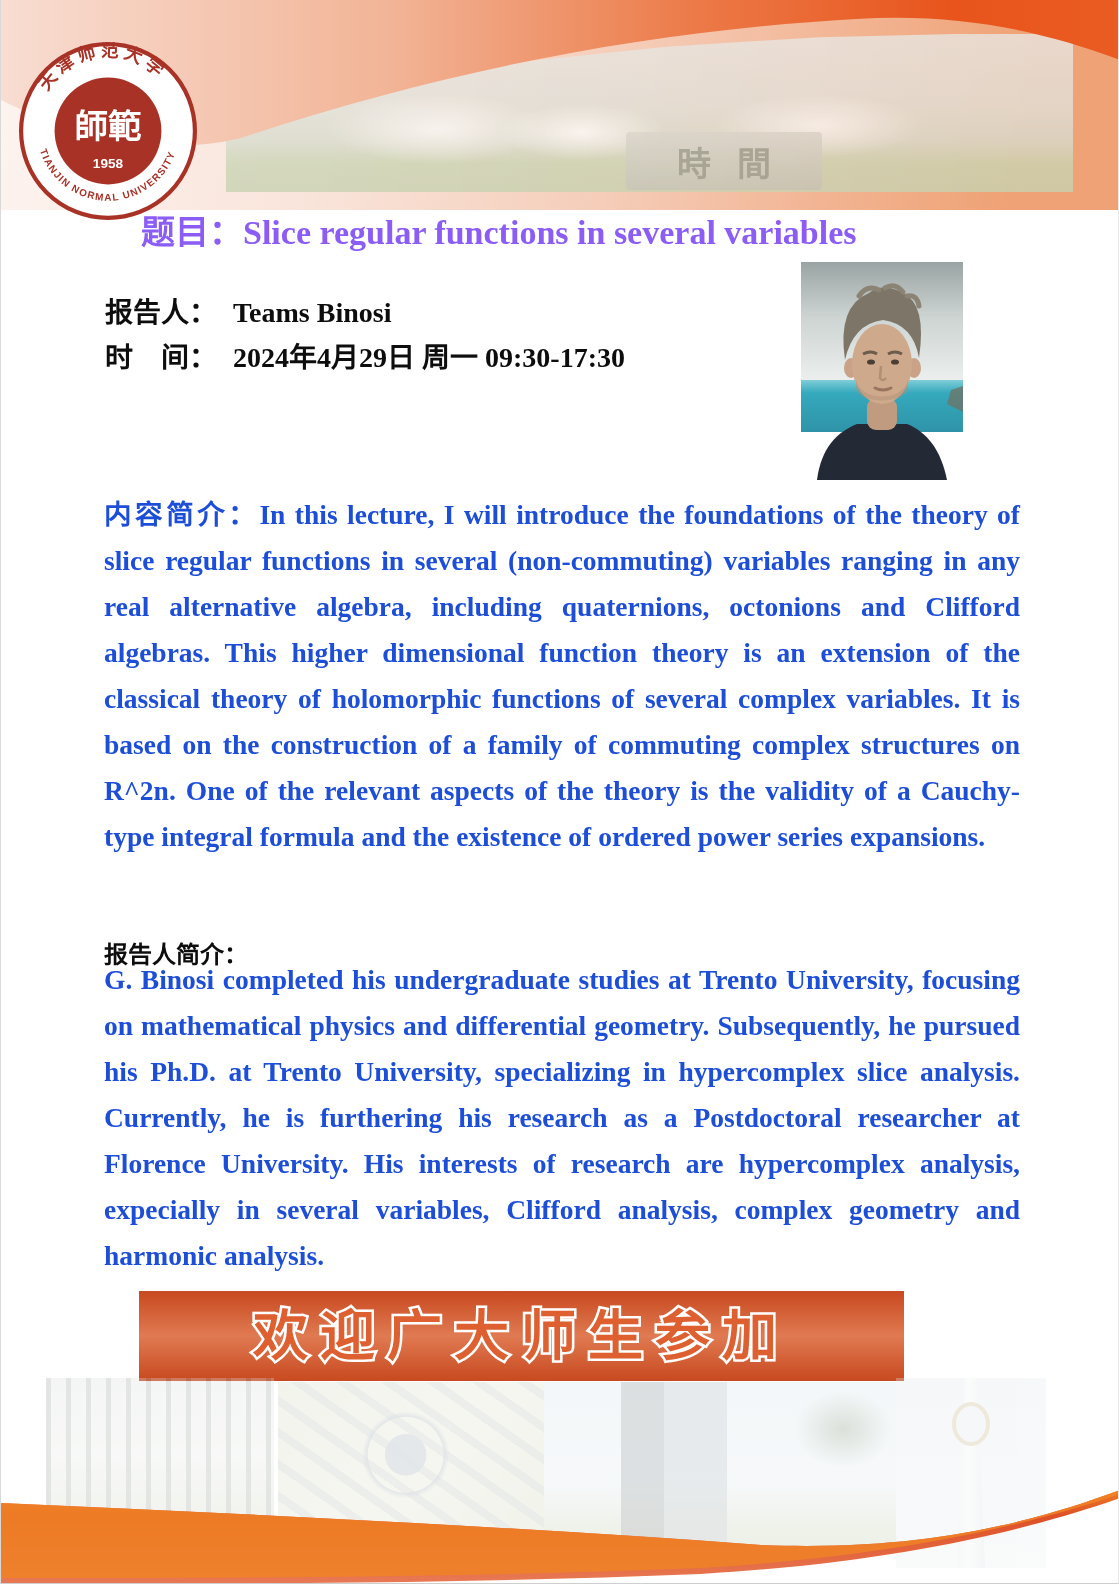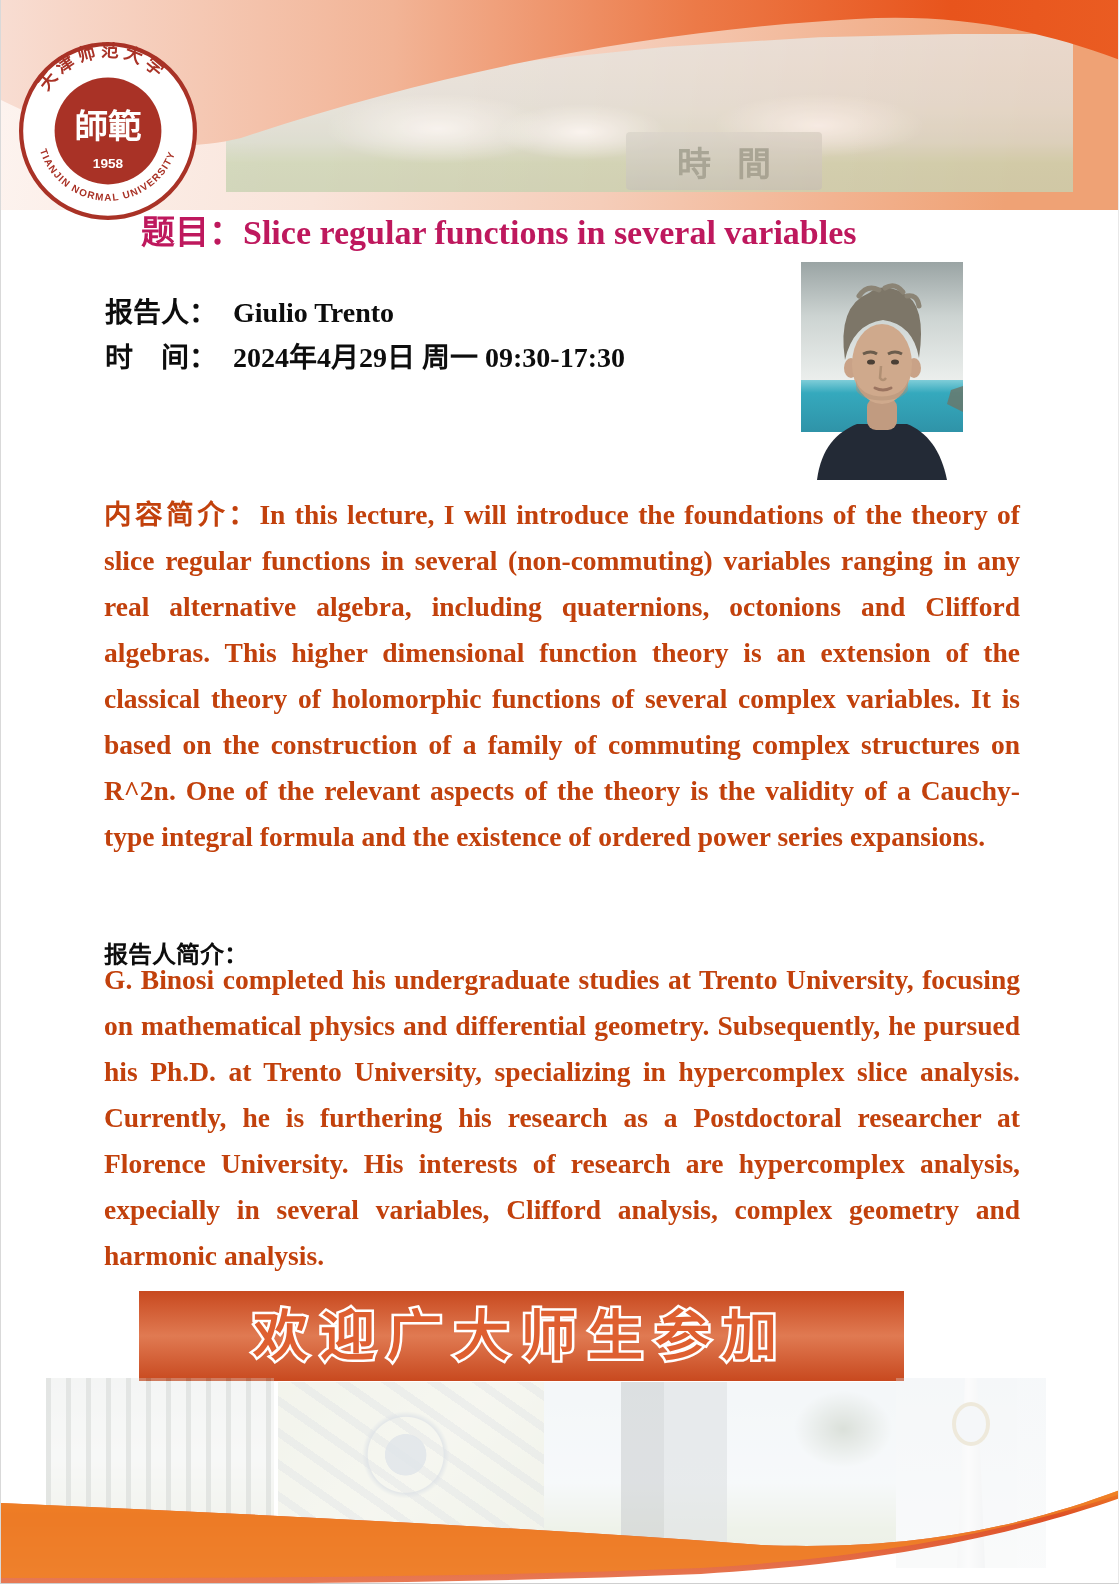--- a/index.html
+++ b/index.html
@@ -35,28 +35,28 @@
   .banner-title{
     position:absolute;left:283px;top:64px;width:680px;
     font-size:61px;font-weight:900;color:#bf0b0b;letter-spacing:6px;
     font-family:"Liberation Sans",sans-serif;
     text-shadow:1px 1px 0 #a00a0a;
     white-space:nowrap;
   }
   .logo{position:absolute;left:18px;top:42px;width:178px;height:178px;}
   
   .sem-title{position:absolute;left:140px;top:205px;width:900px;
-    font-size:34px;font-weight:bold;color:#be185d;}
+    font-size:34px;font-weight:bold;color:#8b5cf6;}
   .info-block{position:absolute;left:104px;top:290px;width:690px;}
   .info-row{height:45px;font-size:28px;font-weight:bold;color:#0d0d0d;white-space:nowrap;}
   .info-row .lbl{margin-right:16px;}
   .speaker-photo{position:absolute;left:800px;top:262px;width:162px;height:218px;}
   
   .para{position:absolute;left:103px;width:916px;
-    font-size:27.5px;font-weight:bold;color:#c2410c;line-height:46px;
+    font-size:27.5px;font-weight:bold;color:#1d4ed8;line-height:46px;
     text-align:justify;}
   .para .cjk-label{letter-spacing:1px;}
   .bio-label{position:absolute;left:103px;top:935px;font-size:24px;font-weight:bold;color:#0d0d0d;}
   
   .welcome-banner{position:absolute;left:138px;top:1291px;width:765px;height:90px;}
   .bottom-photos{position:absolute;left:0;top:1372px;width:1119px;height:200px;opacity:.32;}
   .bp{position:absolute;top:6px;}
   .bp-colonnade{left:45px;width:228px;height:148px;
     background:
       repeating-linear-gradient(90deg, rgba(125,135,128,.55) 0 5px, rgba(0,0,0,0) 5px 20px),
@@ -118,21 +118,21 @@
         <textPath href="#arcBottom" startOffset="2%">TIANJIN NORMAL UNIVERSITY</textPath>
       </text>
       <text x="85" y="92" text-anchor="middle" font-size="32" font-weight="bold" fill="#ffffff" font-family="Liberation Sans, sans-serif">師範</text>
       <text x="85" y="120" text-anchor="middle" font-size="13" font-weight="bold" fill="#ffffff" font-family="Liberation Sans, sans-serif">1958</text>
     </svg>
   </div>
 
   <div class="sem-title"><span>题目：</span><span>Slice regular functions in several variables</span></div>
 
   <div class="info-block">
-    <div class="info-row"><span class="lbl">报告人：</span><span>Giulio Trento</span></div>
+    <div class="info-row"><span class="lbl">报告人：</span><span>Teams Binosi</span></div>
     <div class="info-row"><span class="lbl">时　间：</span><span>2024年4月29日 周一 09:30-17:30</span></div>
   </div>
 
   <svg class="speaker-photo" viewBox="0 0 162 218">
     <defs>
       <linearGradient id="gSky" x1="0" y1="0" x2="0" y2="1">
         <stop offset="0" stop-color="#9aa4a4"></stop>
         <stop offset="0.45" stop-color="#cdd4d2"></stop>
         <stop offset="1" stop-color="#edf0ee"></stop>
       </linearGradient>

